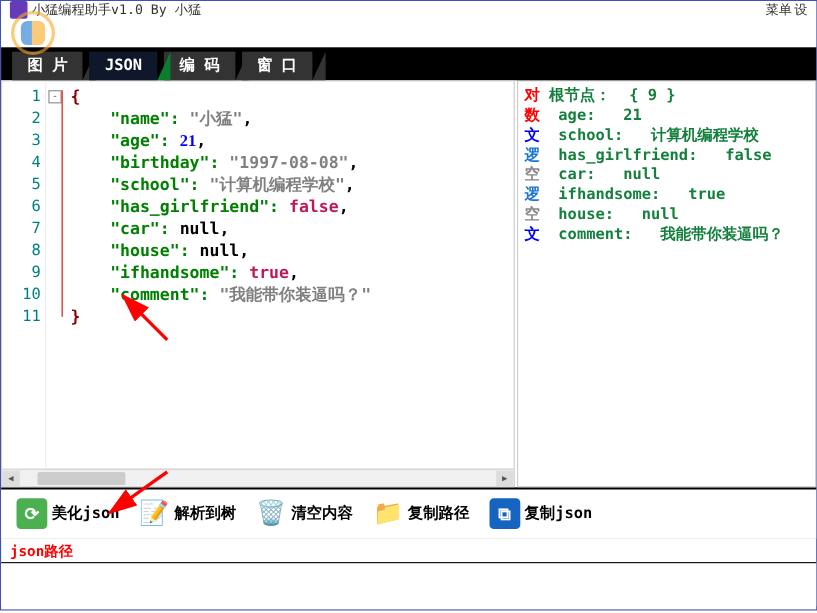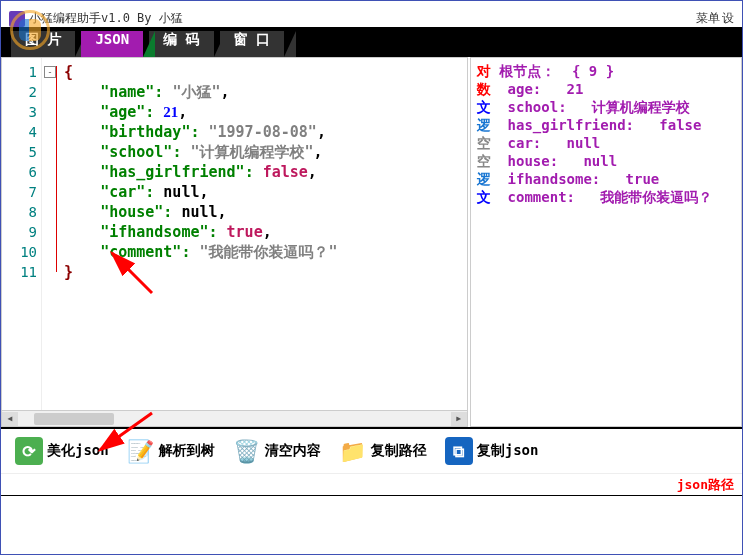--- a/index.html
+++ b/index.html
@@ -4,29 +4,29 @@
 <style>
 * { margin: 0; padding: 0; box-sizing: border-box; font-family: "SimSun", "宋体", monospace; }
 body { width: 743px; height: 557px; background: #fff; overflow: hidden; position: relative; }
 
 .watermark { position: absolute; top: 10px; left: 10px; z-index: 100; opacity: 0.6; pointer-events: none; }
 .watermark-logo { display: inline-block; width: 40px; height: 40px; border: 3px solid #f9a825; border-radius: 50%; position: relative; vertical-align: middle; }
 .watermark-logo::before { content: ""; position: absolute; left: 6px; top: 6px; width: 12px; height: 22px; background: #1976d2; border-radius: 6px 0 0 6px; }
 .watermark-logo::after { content: ""; position: absolute; right: 6px; top: 6px; width: 12px; height: 22px; background: #f9a825; border-radius: 0 6px 6px 0; }
 .watermark-text { font-size: 22px; color: #1976d2; font-weight: bold; vertical-align: middle; margin-left: 4px; }
 
-.titlebar { height: 26px; background: #fff; display: flex; align-items: flex-end; padding: 0 8px; font-size: 12px; }
+.titlebar { height: 42px; background: #fff; display: flex; align-items: flex-start; padding: 0 8px; font-size: 12px; }
 .title-icon { width: 16px; height: 16px; background: #673ab7; margin-right: 4px; border-radius: 2px; }
 .title-text { flex: 1; color: #333; }
 .title-menu { color: #333; margin-left: 2px; font-size: 12px; }
 
 .tabbar { height: 30px; background: #000; display: flex; align-items: flex-end; position: relative; }
-.tab { height: 26px; padding: 0 14px; margin-left: 6px; display: flex; align-items: flex-start; color: #fff; font-size: 14px; font-weight: bold; position: relative; cursor: pointer; }
+.tab { height: 26px; padding: 0 14px; margin-left: 6px; display: flex; align-items: center; color: #fff; font-size: 14px; font-weight: bold; position: relative; cursor: pointer; }
 .tab::after { content: ""; position: absolute; right: -12px; top: 0; width: 0; height: 0; border-left: 12px solid transparent; border-bottom: 26px solid transparent; }
-.tab.t-active { background: #a21caf; z-index: 3; }
+.tab.t-active { background: #0f172a; z-index: 3; }
 .tab.t-active::after { border-bottom-color: #0a7c2e; }
 .tab.t-inactive { background: #333; z-index: 1; }
 .tab.t-inactive::after { border-bottom-color: #333; }
 .tab:first-child { margin-left: 10px; }
 
 .content { display: flex; height: 370px; background: #fff; }
 .left-pane { width: 468px; border: 1px solid #ccc; display: flex; flex-direction: column; position: relative; }
 .right-pane { width: 273px; border: 1px solid #ccc; margin-left: 2px; padding: 4px 6px; font-size: 14px; font-family: "Consolas", monospace; }
 
 .code-area { flex: 1; display: flex; overflow: hidden; position: relative; }
@@ -52,32 +52,32 @@
 .hscroll { height: 16px; background: #f0f0f0; border-top: 1px solid #ccc; display: flex; align-items: center; }
 .hscroll-thumb { width: 80px; height: 12px; background: #ccc; margin-left: 16px; border-radius: 2px; }
 .hscroll-btn { width: 16px; height: 14px; background: #ddd; display: flex; align-items: center; justify-content: center; font-size: 8px; color: #555; }
 
 .tree-line { height: 18px; line-height: 18px; white-space: pre; font-weight: bold; }
 .tag-dui { color: #ff0000; }
 .tag-wen { color: #0000ff; }
 .tag-shu { color: #ff0000; }
 .tag-luo { color: #1976d2; }
 .tag-kong { color: #888; }
-.tree-text { color: #a21caf; }
+.tree-text { color: #15803d; }
 
 .toolbar { height: 46px; background: #fff; border-top: 2px solid #000; display: flex; align-items: center; padding: 0 8px; gap: 6px; }
 .tbtn { display: flex; align-items: center; gap: 4px; padding: 2px 6px; font-size: 14px; font-weight: bold; color: #000; cursor: pointer; }
 .tbtn-icon { width: 28px; height: 28px; display: flex; align-items: center; justify-content: center; border-radius: 4px; }
 .ic-beautify { background: #4caf50; color: #fff; font-size: 16px; }
 .ic-parse { font-size: 22px; }
 .ic-clear { font-size: 22px; }
 .ic-copypath { font-size: 22px; }
 .ic-copyjson { background: #1565c0; color: #fff; font-size: 16px; border-radius: 4px; }
 
-.pathbar { height: 22px; padding: 2px 8px; font-size: 13px; font-weight: bold; color: #ff0000; border-top: 1px solid #eee; text-align: right; }
+.pathbar { height: 22px; padding: 2px 8px; font-size: 13px; font-weight: bold; color: #ff0000; border-top: 1px solid #eee; }
 .statusbar { height: 40px; border-top: 1px solid #000; background: #fff; }
 .outer-border { border: 1px solid #3f51b5; height: 555px; }
 </style>
 </head>
 <body>
 
 <div class="outer-border">
 
 <div class="watermark">
   <span class="watermark-logo"></span>
@@ -162,22 +162,22 @@
       <div class="hscroll-btn">▶</div>
     </div>
   </div>
 
   <div class="right-pane" id="treeview">
         <div class="tree-line"><span class="tag-dui">对</span> <span class="tree-text">根节点：  { 9 }</span></div>
         <div class="tree-line"><span class="tag-shu">数</span> <span class="tree-text"> age:   21</span></div>
         <div class="tree-line"><span class="tag-wen">文</span> <span class="tree-text"> school:   计算机编程学校</span></div>
         <div class="tree-line"><span class="tag-luo">逻</span> <span class="tree-text"> has_girlfriend:   false</span></div>
         <div class="tree-line"><span class="tag-kong">空</span> <span class="tree-text"> car:   null</span></div>
+        <div class="tree-line"><span class="tag-luo">逻</span> <span class="tree-text"> ifhandsome:   true</span></div>
         <div class="tree-line"><span class="tag-kong">空</span> <span class="tree-text"> house:   null</span></div>
-        <div class="tree-line"><span class="tag-luo">逻</span> <span class="tree-text"> ifhandsome:   true</span></div>
         <div class="tree-line"><span class="tag-wen">文</span> <span class="tree-text"> comment:   我能带你装逼吗？</span></div>
       </div>
 </div>
 
 <div class="toolbar">
   <div class="tbtn">
     <div class="tbtn-icon ic-beautify">⟳</div>
     <span>美化json</span>
   </div>
   <div class="tbtn">

